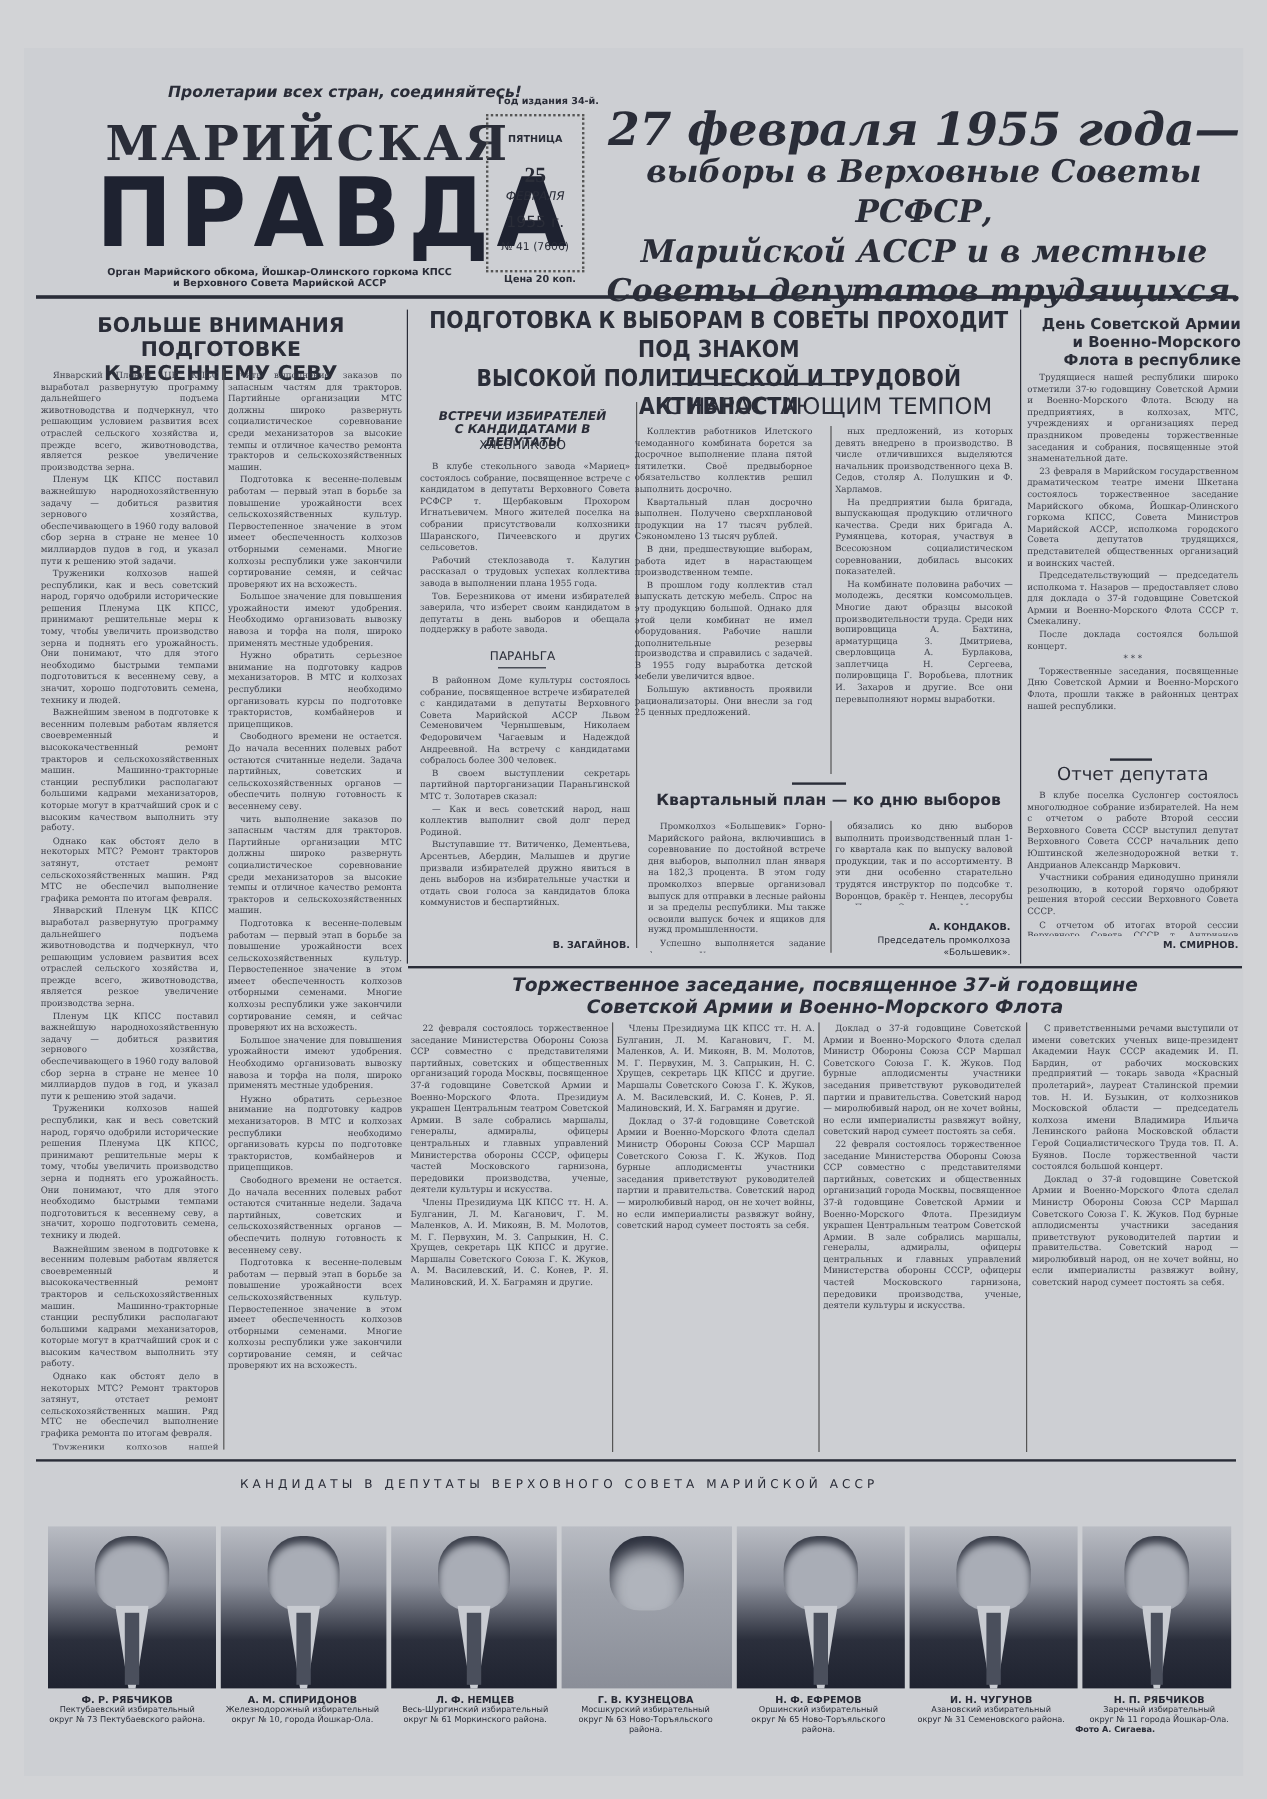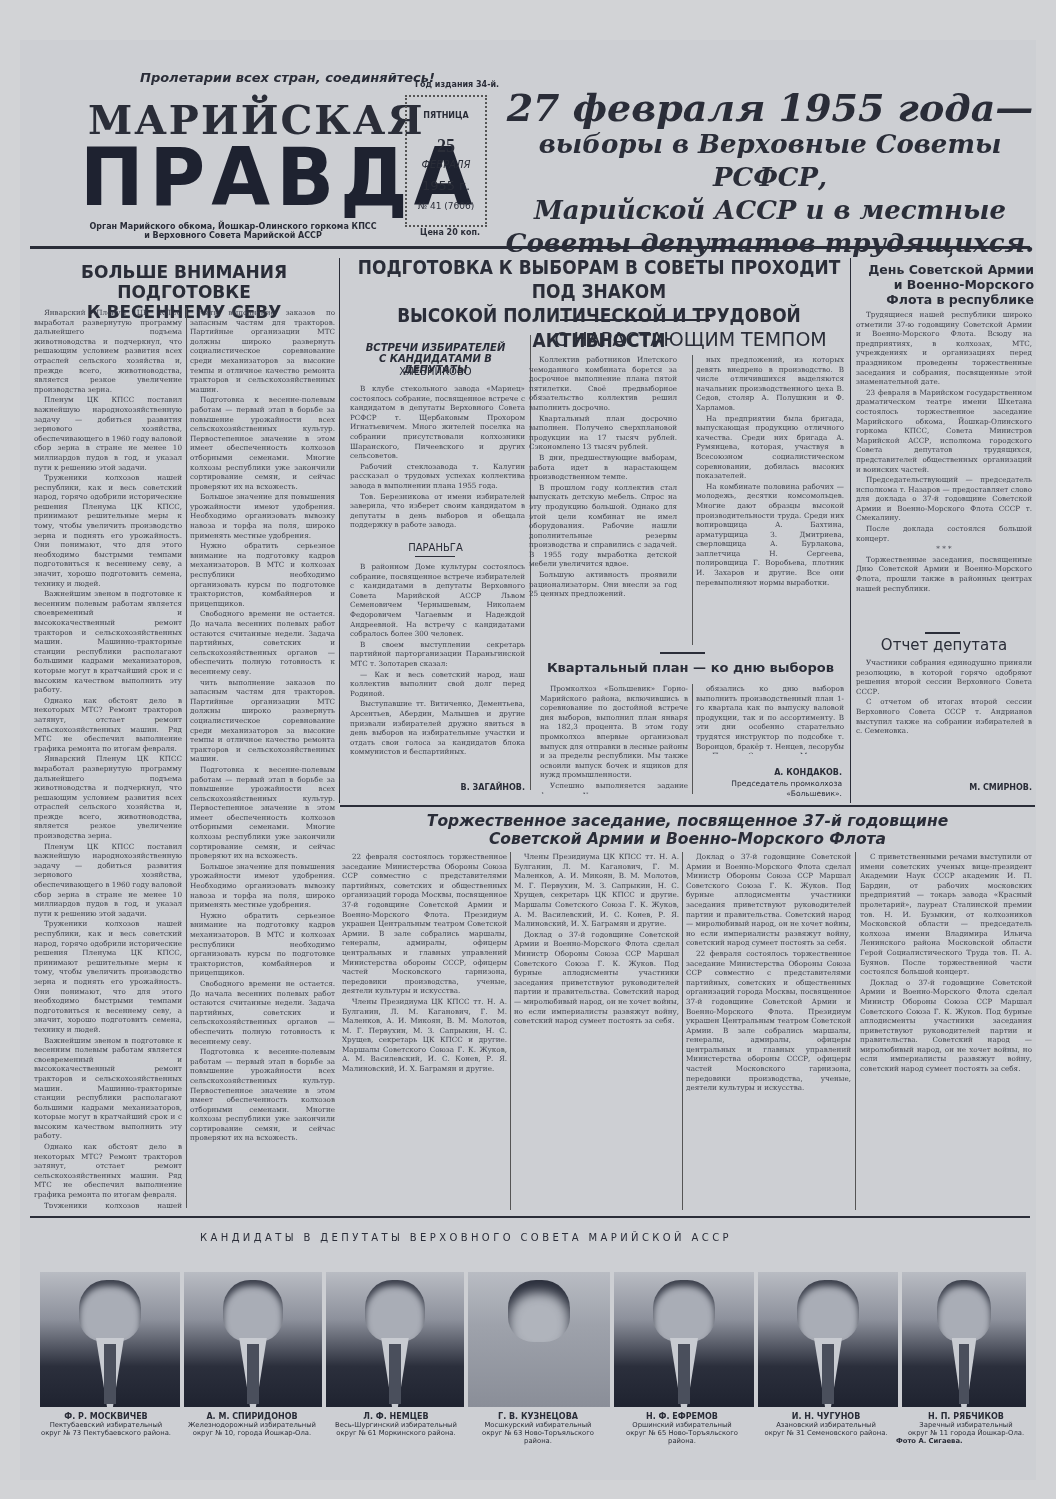--- a/index.html
+++ b/index.html
@@ -171,20 +171,21 @@
   <p>23 февраля в Марийском государственном драматическом театре имени Шкетана состоялось торжественное заседание Марийского обкома, Йошкар-Олинского горкома КПСС, Совета Министров Марийской АССР, исполкома городского Совета депутатов трудящихся, представителей общественных организаций и воинских частей.</p>
   <p>Председательствующий — председатель исполкома т. Назаров — предоставляет слово для доклада о 37-й годовщине Советской Армии и Военно-Морского Флота СССР т. Смекалину.</p>
   <p>После доклада состоялся большой концерт.</p>
   <p style="text-align:center;text-indent:0;">* * *</p>
   <p>Торжественные заседания, посвященные Дню Советской Армии и Военно-Морского Флота, прошли также в районных центрах нашей республики.</p>
 </div>
 <div class="rule" style="left:925px;top:632px;width:35px;height:2px;"></div>
 
 <div class="abs" style="left:854px;top:636px;width:180px;text-align:center;font-family:'DejaVu Sans',sans-serif;font-size:15px;">Отчет депутата</div>
 <div class="abs text" style="left:856px;top:658px;width:176px;height:122px;">
+  <p>В клубе поселка Суслонгер состоялось многолюдное собрание избирателей. На нем с отчетом о работе Второй сессии Верховного Совета СССР выступил депутат Верховного Совета СССР начальник депо Юштинской железнодорожной ветки т. Андрианов Александр Маркович.</p>
   <p>Участники собрания единодушно приняли резолюцию, в которой горячо одобряют решения второй сессии Верховного Совета СССР.</p>
   <p>С отчетом об итогах второй сессии Верховного Совета СССР т. Андрианов выступил также на собрании избирателей в с. Семеновка.</p>
 </div>
 <div class="abs sig" style="left:856px;top:783px;width:176px;">М. СМИРНОВ.</div>
 
 <div class="rule" style="left:340px;top:805px;width:695px;height:2px;"></div>
 
 <div class="abs" style="left:340px;top:812px;width:695px;text-align:center;font-family:'DejaVu Sans',sans-serif;font-style:italic;font-weight:bold;font-size:15.5px;line-height:18px;">
   <div>Торжественное заседание, посвященное 37-й годовщине</div>
   <div>Советской Армии и Военно-Морского Флота</div>
@@ -241,21 +242,21 @@
     <div class="shirt"></div>
     <div class="tie"></div>
   </div>
 <div class="photo" style="left:902px;width:124px;">
     <div class="head"></div>
     <div class="shirt"></div>
     <div class="tie"></div>
   </div>
 
 <div class="cap" style="left:36px;">
-  <div class="n">Ф. Р. МОСКВИЧЕВ</div>
+  <div class="n">Ф. Р. РЯБЧИКОВ</div>
   <div class="d">Пектубаевский избирательный</div>
   <div class="d">округ № 73 Пектубаевского района.</div>
 </div>
 <div class="cap" style="left:182px;">
   <div class="n">А. М. СПИРИДОНОВ</div>
   <div class="d">Железнодорожный избирательный</div>
   <div class="d">округ № 10, города Йошкар-Ола.</div>
 </div>
 <div class="cap" style="left:326px;">
   <div class="n">Л. Ф. НЕМЦЕВ</div>

